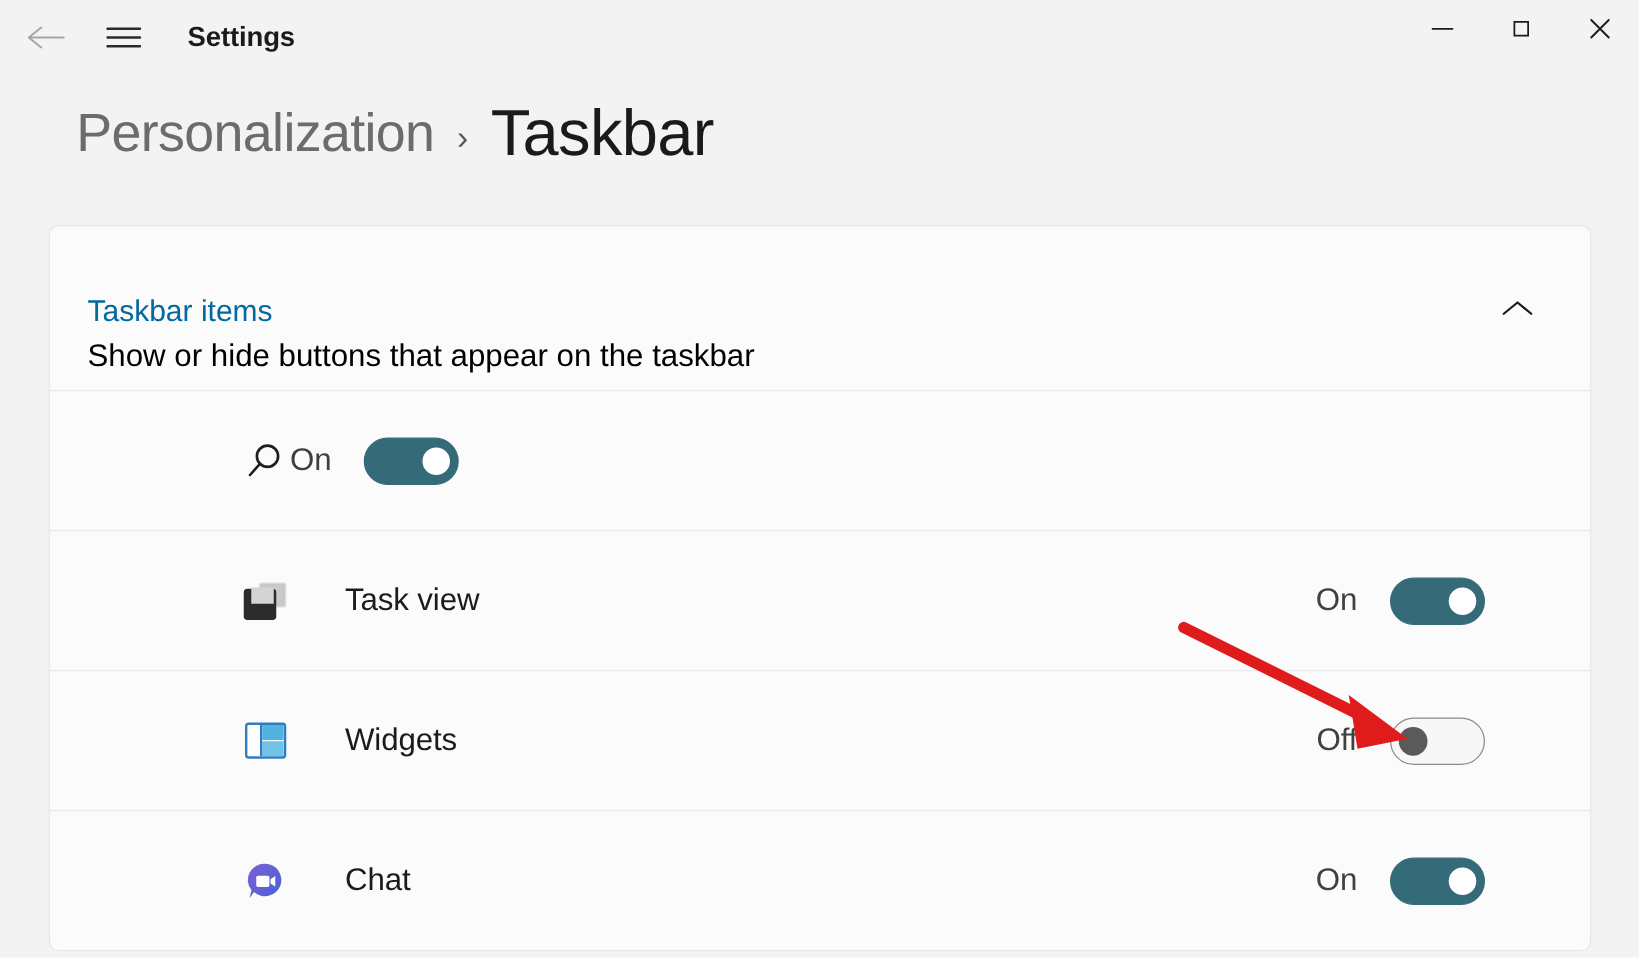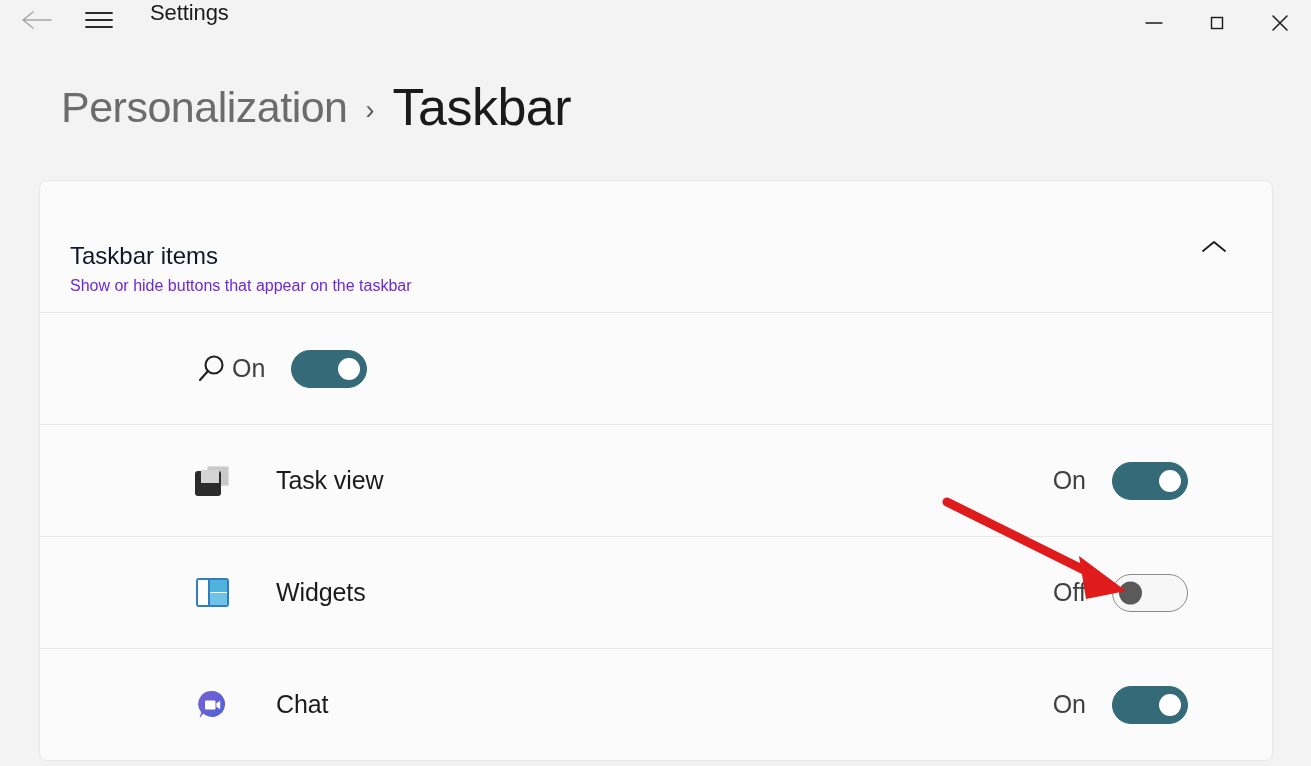--- a/index.html
+++ b/index.html
@@ -14,23 +14,24 @@
     font-family: "Liberation Sans", sans-serif;
     background: #f3f3f3;
     color: #1b1b1b;
     position: relative;
   }
 
   
   .titlebar {
     height: 60px;
     display: flex;
-    align-items: flex-start;
+    align-items: center;
     position: relative;
     padding-left: 14px;
+    font-weight: bold;
   }
 
   .nav-btn {
     width: 46px;
     height: 40px;
     display: flex;
     align-items: center;
     justify-content: center;
     border-radius: 5px;
   }
@@ -106,28 +107,28 @@
     height: 131px;
     display: flex;
     align-items: center;
     padding: 0 34px 0 30px;
   }
 
   .card-header-text { flex: 1; }
 
   .card-title {
     font-size: 24px;
-    color: #0f172a;
+    color: #0369a1;
     line-height: 1.35;
     margin-top: 44px;
   }
 
   .card-sub {
-    font-size: 16px;
-    color: #6d28d9;
+    font-size: 25px;
+    color: #000000;
     margin-top: 3px;
     line-height: 1.35;
   }
 
   .chevron-btn {
     width: 48px;
     height: 44px;
     display: flex;
     align-items: center;
     justify-content: center;

